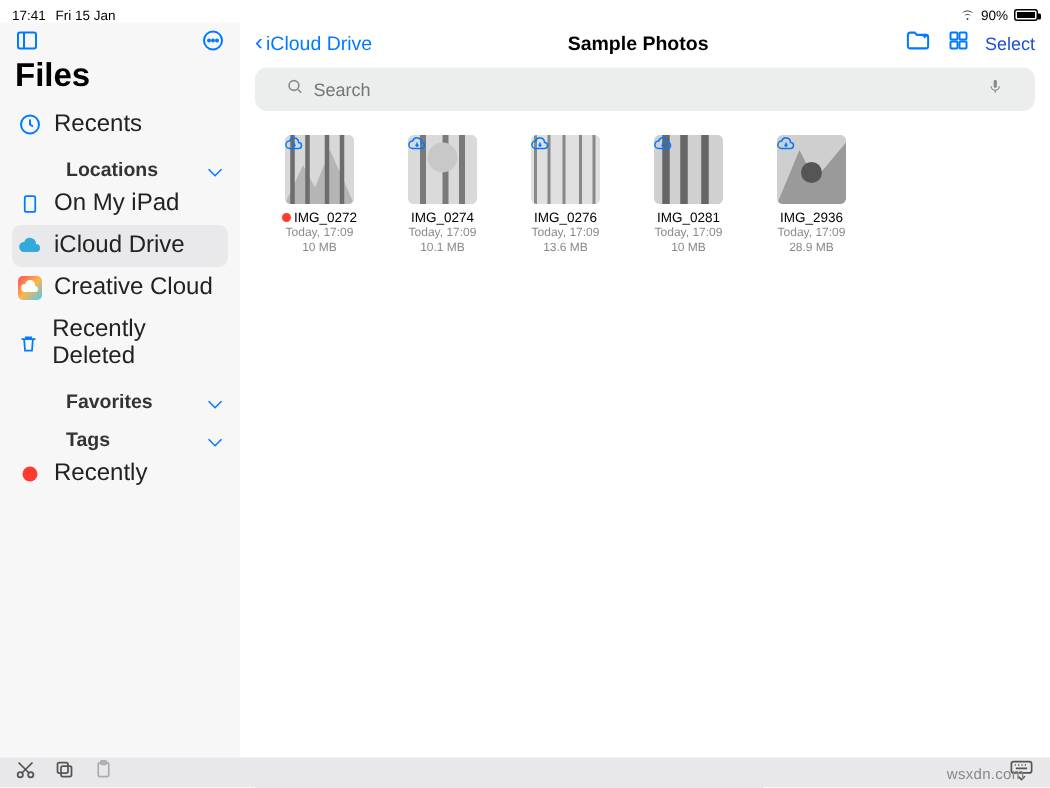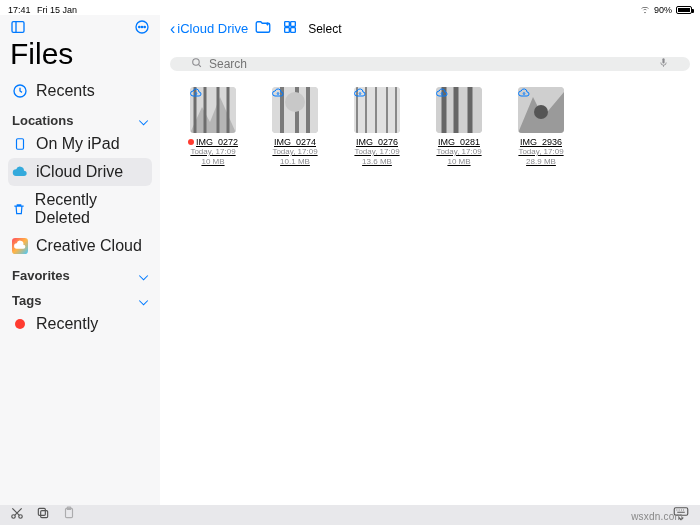--- a/index.html
+++ b/index.html
@@ -6,34 +6,34 @@
 body { width: 700px; height: 525px; background: #fff; position: relative; overflow: hidden; }
 .statusbar { height: 15px; display: flex; justify-content: space-between; align-items: flex-end; padding: 0 8px; font-size: 9px; color: #000; }
 .statusbar .right { display: flex; align-items: center; gap: 4px; }
 .batt { display:inline-block; width:16px; height:8px; border:1px solid #000; border-radius:2px; position:relative;}
 .batt::after { content:""; position:absolute; right:-3px; top:2px; width:2px; height:4px; background:#000; border-radius:0 1px 1px 0;}
 .batt .fill{ position:absolute; left:1px; top:1px; bottom:1px; width:85%; background:#000;}
 .wifi { width:10px; height:10px; }
 .container { display:flex; height: 490px; }
 .sidebar { width: 160px; background:#f7f7f8; padding: 0 8px; display:flex; flex-direction:column; }
 .sb-top { display:flex; justify-content:space-between; align-items:center; padding:4px 2px 2px; }
-.sb-title { font-size: 30px; font-weight:400; padding: 0 2px 6px; }
+.sb-title { font-size: 22px; font-weight:700; padding: 0 2px 6px; }
 .sb-item { display:flex; align-items:center; gap:8px; padding:5px 4px; font-size:16px; color:#222; border-radius:6px; cursor:pointer;}
 .sb-item.sel { background:#e9e9ec;}
-.sb-head { display:flex; justify-content:space-between; align-items:center; padding:8px 4px 2px; font-size:13px; font-weight:600; color:#333;}
+.sb-head { display:flex; justify-content:space-between; align-items:center; padding:8px 4px 2px; font-size:13px; font-weight:600; color:#333;margin-left:32px;}
 .chev { color:#007aff; font-size:12px;}
 .ic { width:16px; height:16px; display:flex; align-items:center; justify-content:center; }
 .main { flex:1; position:relative; display:flex; flex-direction:column; }
 .nav { display:flex; align-items:center; gap:6px; padding:3px 10px 2px; }
 .back { color:#007aff; font-size:13px; display:flex; align-items:center; gap:2px; cursor:pointer;}
 .nav-title { flex:1; text-align:center; font-size:13px; font-weight:600; }
-.nav-right { display:flex; align-items:center; gap:10px; color:#000000; font-size:12px; }
-.search { margin:16px 10px 8px; background:#eceded; border-radius:8px; height:14px; display:flex; align-items:center; padding:0 20px; gap:6px; }
+.nav-right { display:flex; align-items:center; gap:10px; color:#1d4ed8; font-size:12px; }
+.search { margin:4px 10px 8px; background:#eceded; border-radius:8px; height:29px; display:flex; align-items:center; padding:0 20px; gap:6px; }
 .search input { flex:1; border:none; background:transparent; outline:none; font-size:12px; color:#555;}
-.grid { display:flex; gap:16px; padding:8px 20px;text-decoration:underline; }
+.grid { display:flex; gap:16px; padding:8px 20px; }
 .file { width:66px; display:flex; flex-direction:column; align-items:center; position:relative;}
 .thumb { width:46px; height:46px; background:linear-gradient(135deg,#dcdcdc,#bfbfbf); border-radius:4px; position:relative; overflow:hidden;}
 .thumb svg{position:absolute; inset:0;}
 .cloud { position:absolute; top:-2px; right:-2px; width:12px;height:12px; color:#007aff;}
 .dot { width:6px; height:6px; border-radius:50%; background:#ff3b30; display:inline-block; margin-right:2px;}
 .fname { font-size:9px; text-align:center; margin-top:4px; white-space:nowrap; overflow:hidden; text-overflow:ellipsis; max-width:66px;}
 .fmeta { font-size:8px; color:#8a8a8e; text-align:center; line-height:1.2;}
 .folder-wrap { border:2px solid #ff3b30; padding:4px; border-radius:2px;}
 .folder-ic { width:56px; height:42px; position:relative;}
 .folder-ic .tab{ position:absolute; top:0; left:4px; width:20px; height:8px; background:#9ed8f0; border-radius:3px 3px 0 0;}
@@ -112,42 +112,42 @@
   <div class="sb-item sel">
     <span class="ic">
           <svg viewBox="0 0 24 24" width="16" height="16">
             <path fill="#34aadc" d="M6 18a5 5 0 0 1 .3-10A6 6 0 0 1 18 10a4 4 0 0 1 0 8H6z"></path>
           </svg>
         </span>
     <span>iCloud Drive</span>
   </div>
   <div class="sb-item">
     <span class="ic">
-          <svg viewBox="0 0 24 24" width="14" height="16" fill="none" stroke="#007aff" stroke-width="2">
-            <path d="M4 7h16M9 7V5h6v2M7 7l1 13h8l1-13"></path>
-          </svg>
-        </span>
-    <span>Recently Deleted</span>
-  </div>
-  <div class="sb-item">
-    <span class="ic">
           <svg viewBox="0 0 24 24" width="16" height="16">
             <rect width="24" height="24" rx="5" fill="url(#g)"></rect>
             <defs>
               <linearGradient id="g" x1="0" x2="1" y1="0" y2="1">
                 <stop stop-color="#ff4b5c"></stop>
                 <stop offset="0.5" stop-color="#ffb547"></stop>
                 <stop offset="1" stop-color="#47c9ff"></stop>
               </linearGradient>
             </defs>
             <path fill="#fff" d="M7 16a4 4 0 0 1 .2-8A5 5 0 0 1 17 10a3 3 0 0 1 0 6H7z"></path>
           </svg>
         </span>
     <span>Creative Cloud</span>
   </div>
+  <div class="sb-item">
+    <span class="ic">
+          <svg viewBox="0 0 24 24" width="14" height="16" fill="none" stroke="#007aff" stroke-width="2">
+            <path d="M4 7h16M9 7V5h6v2M7 7l1 13h8l1-13"></path>
+          </svg>
+        </span>
+    <span>Recently Deleted</span>
+  </div>
 
   <div class="sb-head">
     <span>Favorites</span>
     <span class="chev">⌵</span>
   </div>
 
   <div class="sb-head">
     <span>Tags</span>
     <span class="chev">⌵</span>
   </div>
@@ -158,20 +158,21 @@
     <span>Recently</span>
   </div>
 </div>
 
 <div class="main">
   <div class="nav">
     <div class="back">
       <span style="font-size:16px;">‹</span>
       <span>iCloud Drive</span>
     </div>
+    <div class="nav-title">Sample Photos</div>
     <div class="nav-right">
       <span><svg viewBox="0 0 24 24" width="18" height="18" fill="none" stroke="#007aff" stroke-width="1.8">
               <path d="M3 7a2 2 0 0 1 2-2h4l2 2h8a2 2 0 0 1 2 2v8a2 2 0 0 1-2 2H5a2 2 0 0 1-2-2V7z"></path>
               <path d="M18 6v4m-2-2h4" stroke-width="1.5"></path>
             </svg></span>
       <span><svg viewBox="0 0 24 24" width="16" height="16" fill="none" stroke="#007aff" stroke-width="2">
               <rect x="4" y="4" width="7" height="7" rx="1"></rect>
               <rect x="13" y="4" width="7" height="7" rx="1"></rect>
               <rect x="4" y="13" width="7" height="7" rx="1"></rect>
               <rect x="13" y="13" width="7" height="7" rx="1"></rect>

